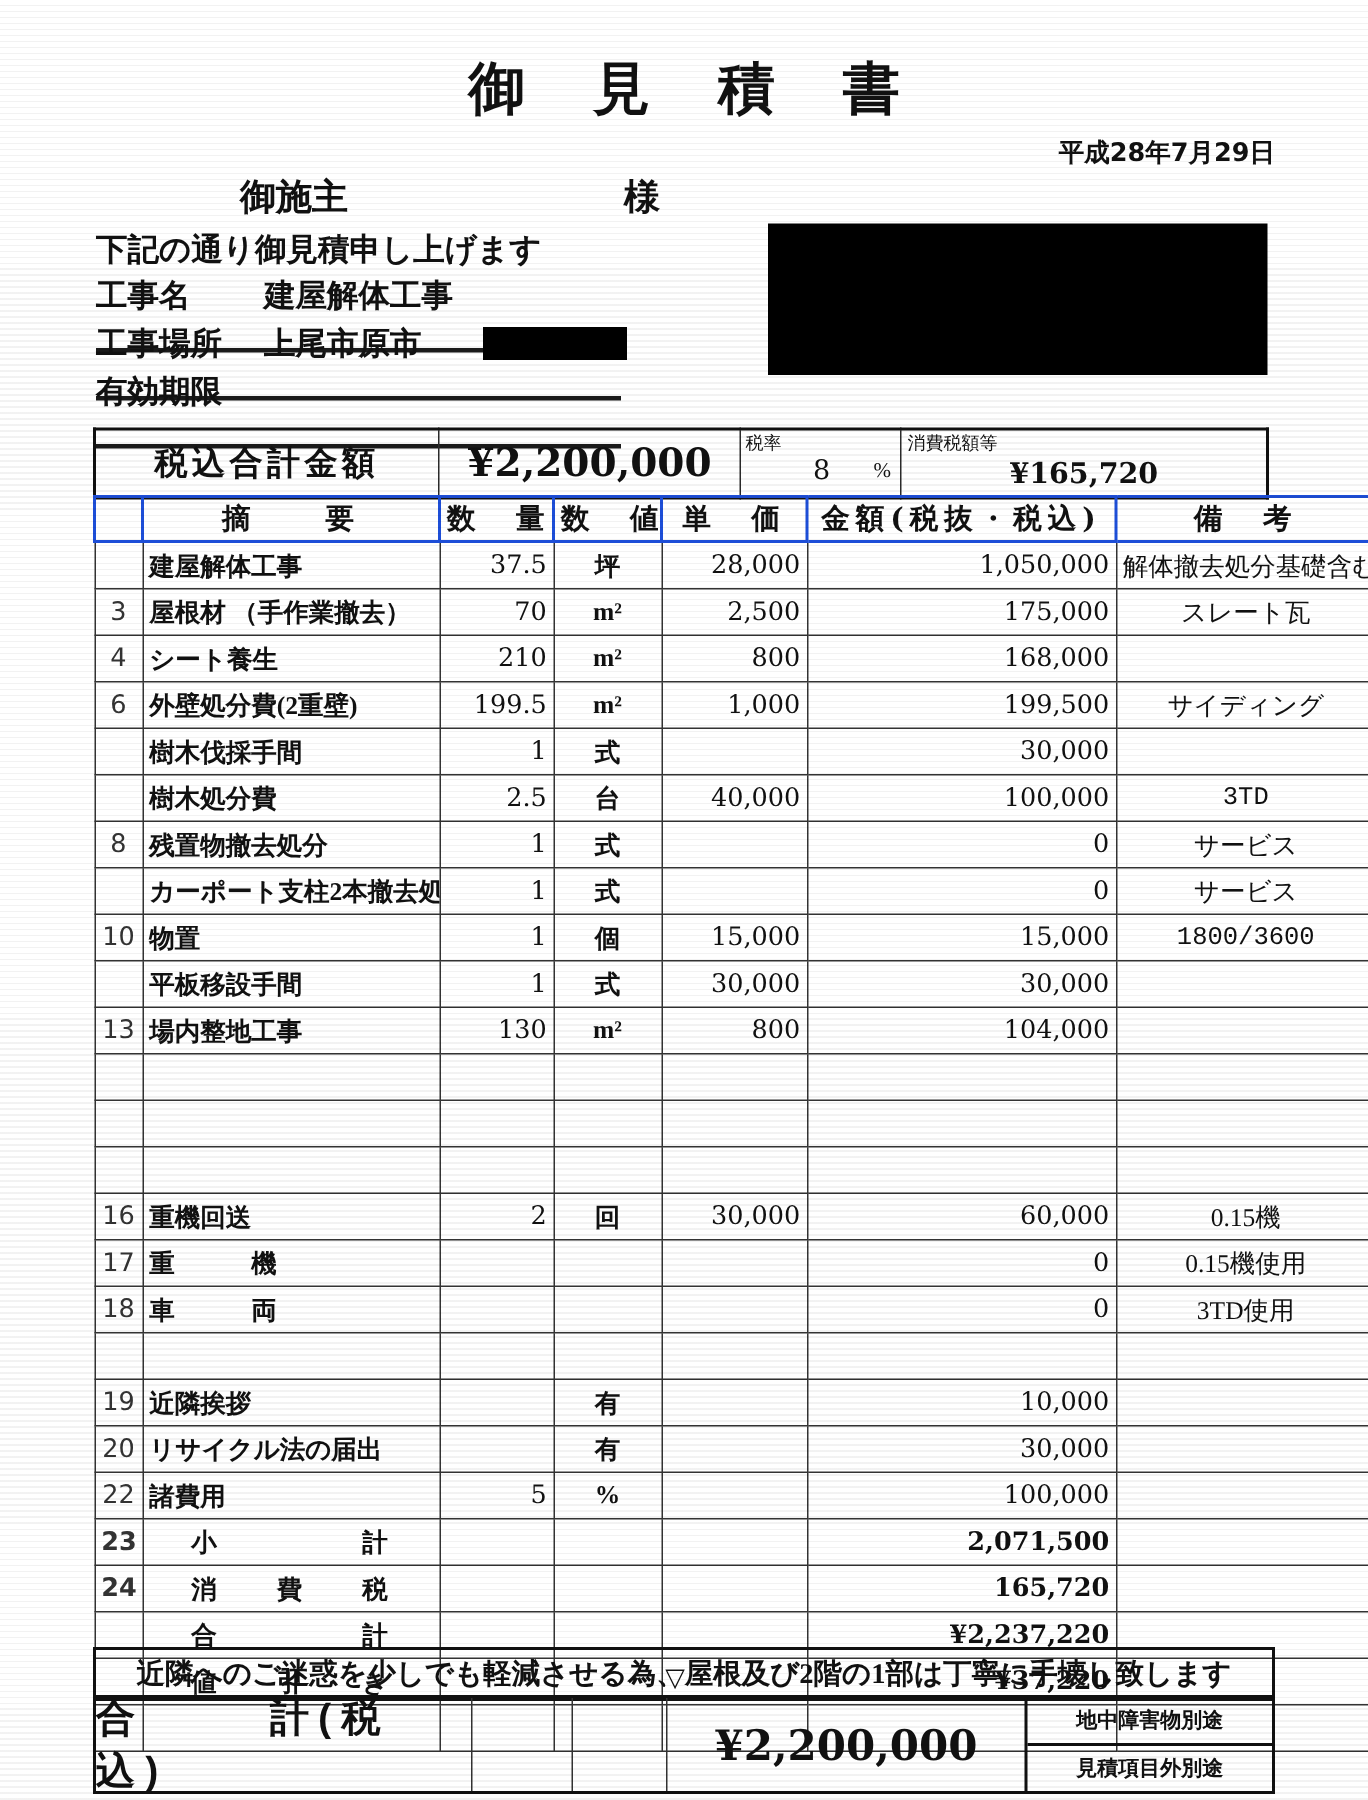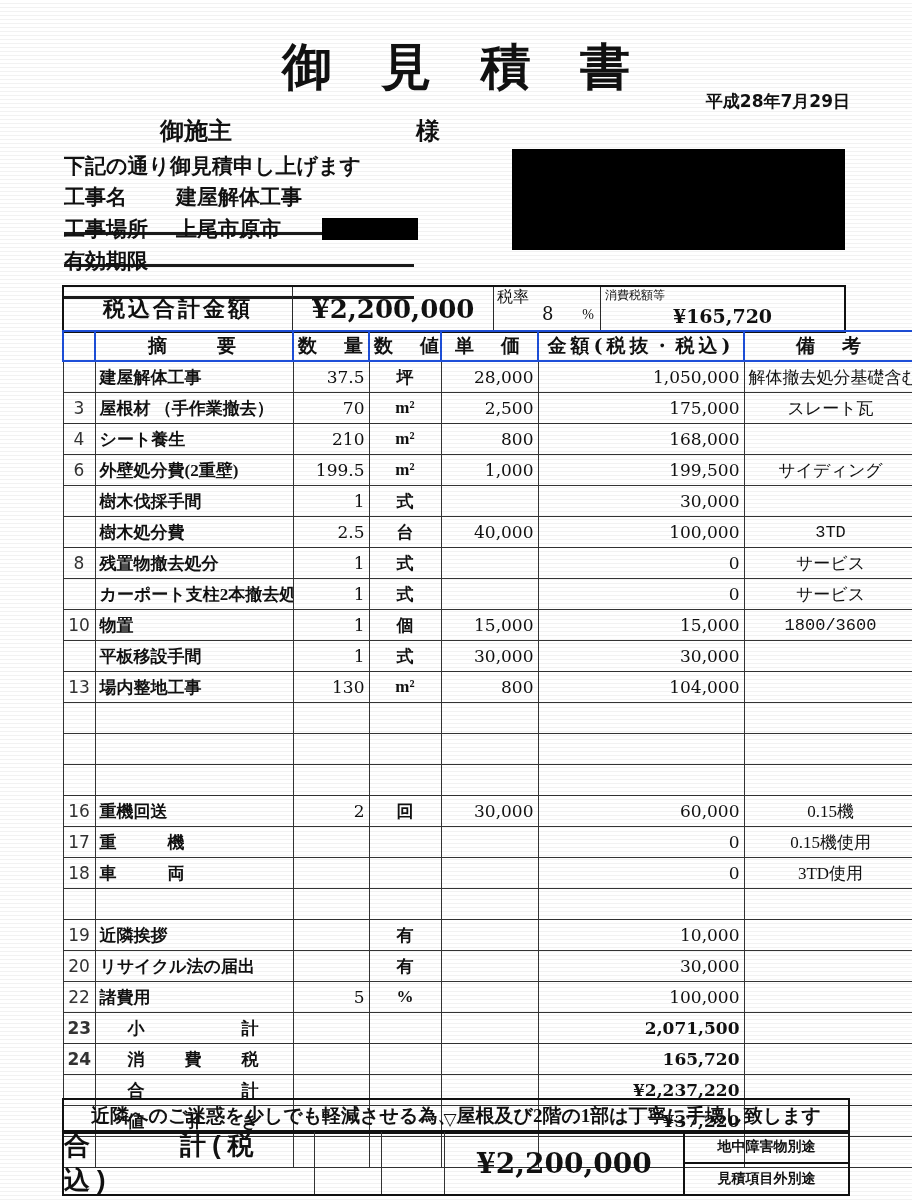--- a/index.html
+++ b/index.html
@@ -10,21 +10,21 @@
     color:#111;
     position:relative;
     overflow:hidden;
   }
   .page{position:relative;width:912px;height:1200px;}
 
   
   .title{
     position:absolute;left:0;top:34px;width:912px;
     text-align:center;
-    font-size:50px;font-weight:bold;
+    font-size:38px;font-weight:bold;
     letter-spacing:16px;
     text-indent:16px;
     font-family:"DejaVu Serif",serif;
   }
   .date{
     position:absolute;right:62px;top:90px;
     font-size:17px;font-weight:bold;
     font-family:"DejaVu Sans",sans-serif;
     letter-spacing:0px;
   }
@@ -70,21 +70,21 @@
 
   .sum-label{
     font-size:22px;font-weight:bold;text-align:center;letter-spacing:3px;
     height:44px;
   }
   .sum-amount{
     font-size:26px;font-weight:bold;text-align:center;
     font-family:"DejaVu Serif",serif;
   }
   .rate-cell{position:relative;height:44px;}
-  .rate-cell .cap{position:absolute;left:3px;top:0px;font-size:16px;}
+  .rate-cell .cap{position:absolute;left:3px;top:0px;font-size:12px;}
   .rate-cell .num{position:absolute;left:48px;top:16px;font-size:18px;font-family:"DejaVu Serif",serif;}
   .rate-cell .pct{position:absolute;right:6px;top:20px;font-size:14px;}
   .tax-cell{position:relative;height:44px;}
   .tax-cell .cap{position:absolute;left:4px;top:0px;font-size:12px;}
   .tax-cell .num{position:absolute;left:0;right:0;top:18px;text-align:center;font-size:19px;font-weight:bold;font-family:"DejaVu Serif",serif;}
 
   
   .items{position:absolute;left:62px;top:330px;width:784px;border-collapse:collapse;table-layout:fixed;}
   .items td{
     border:1px solid #333;

